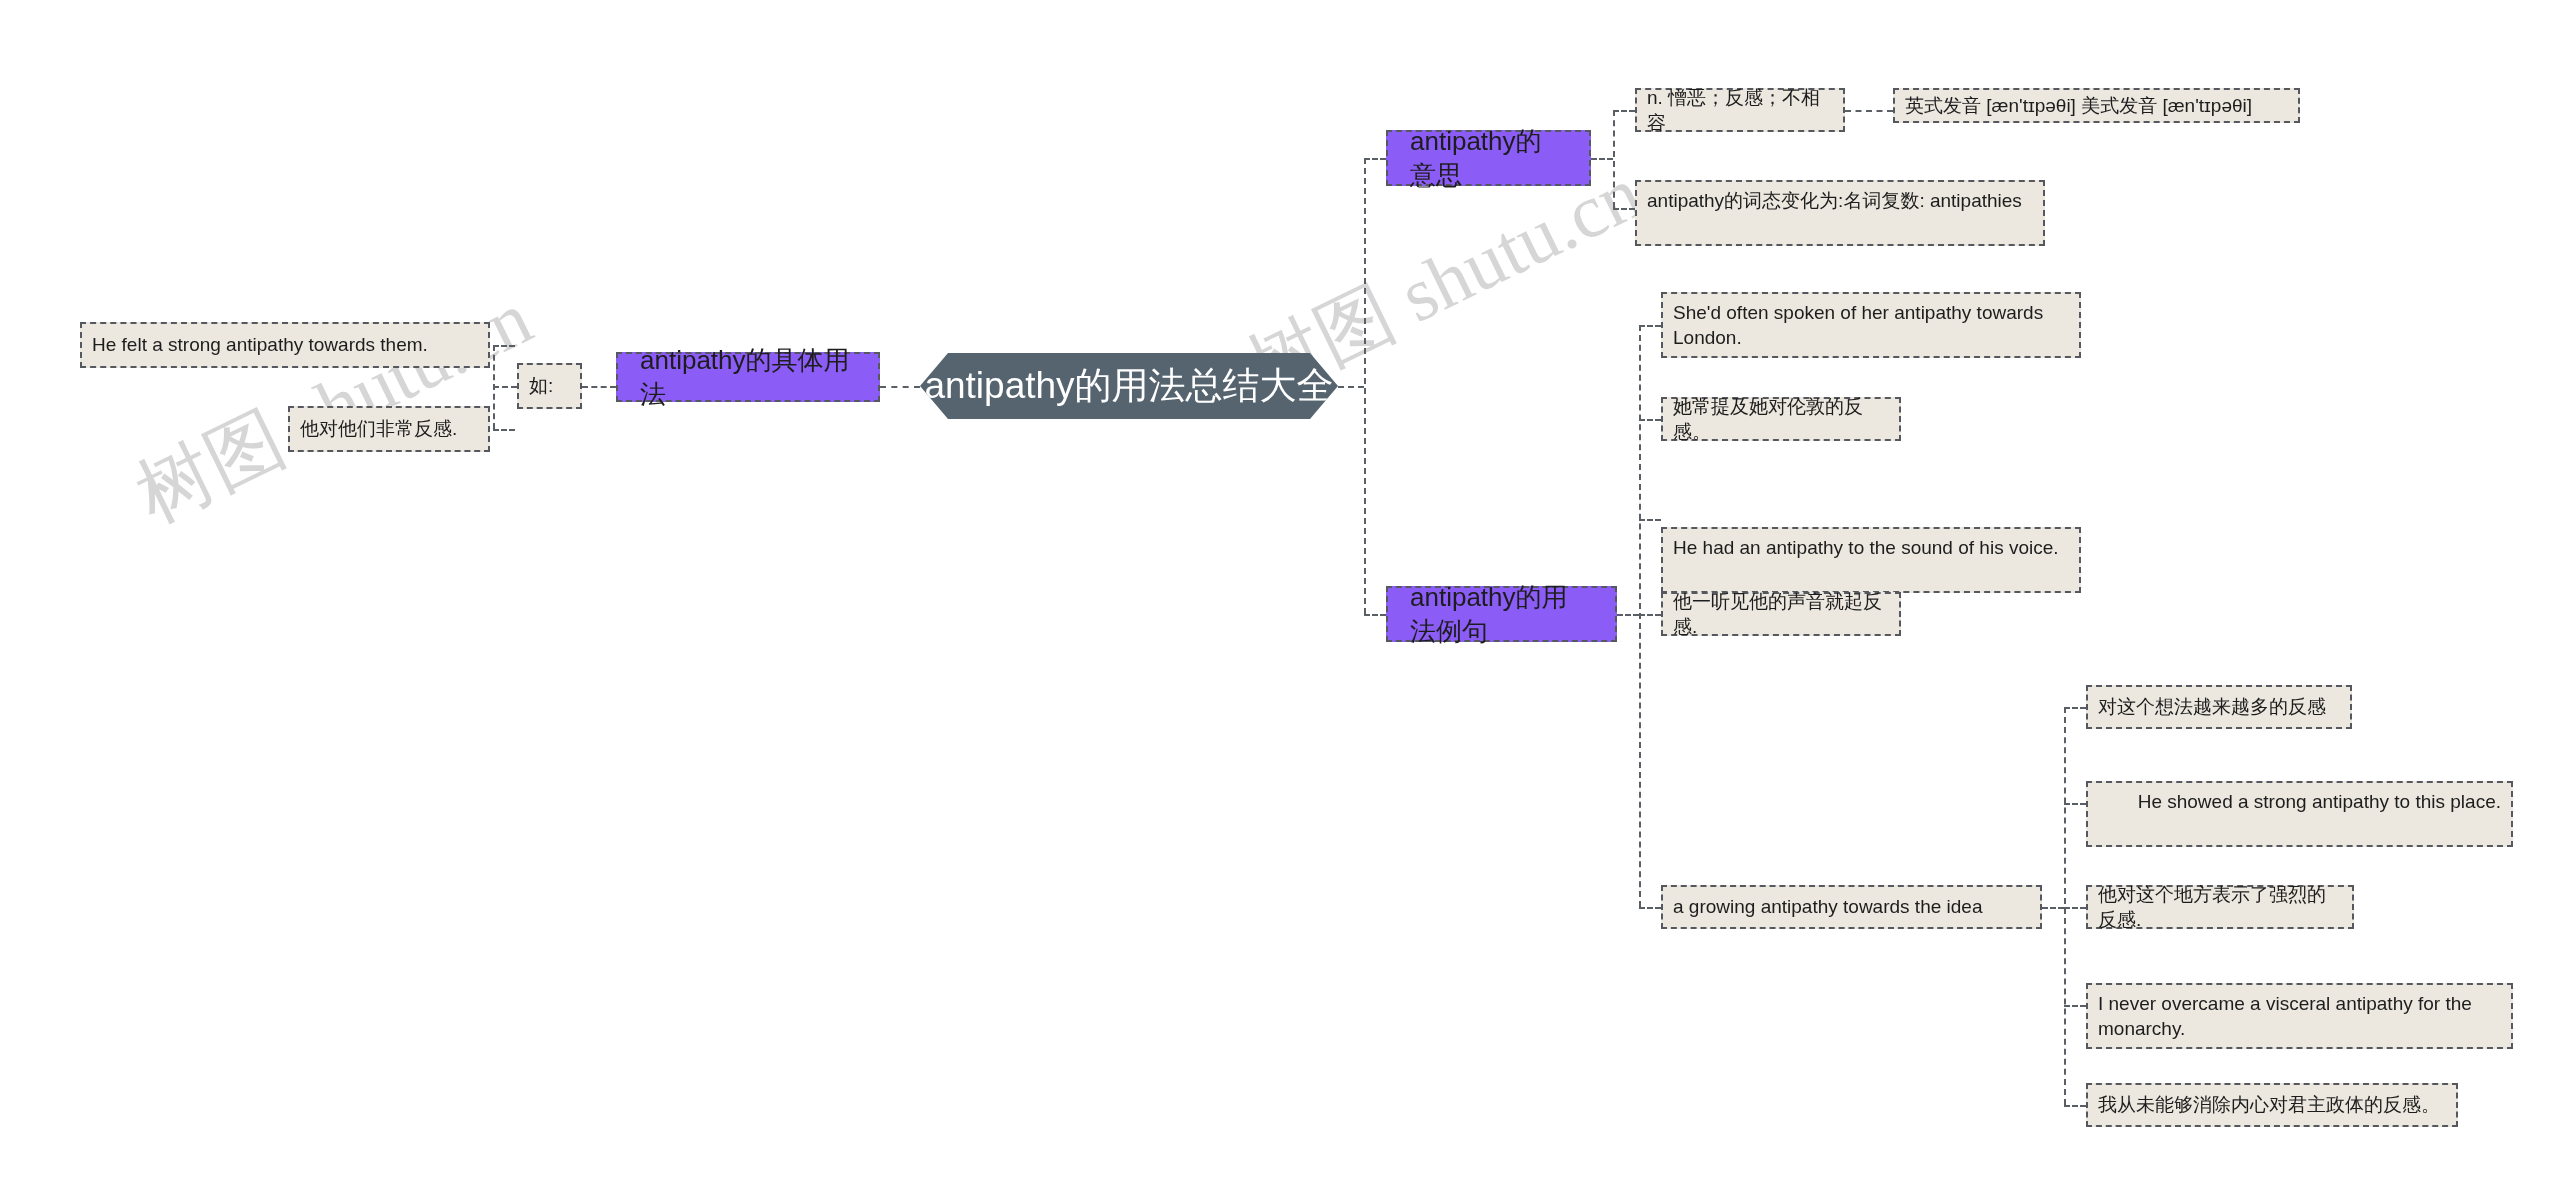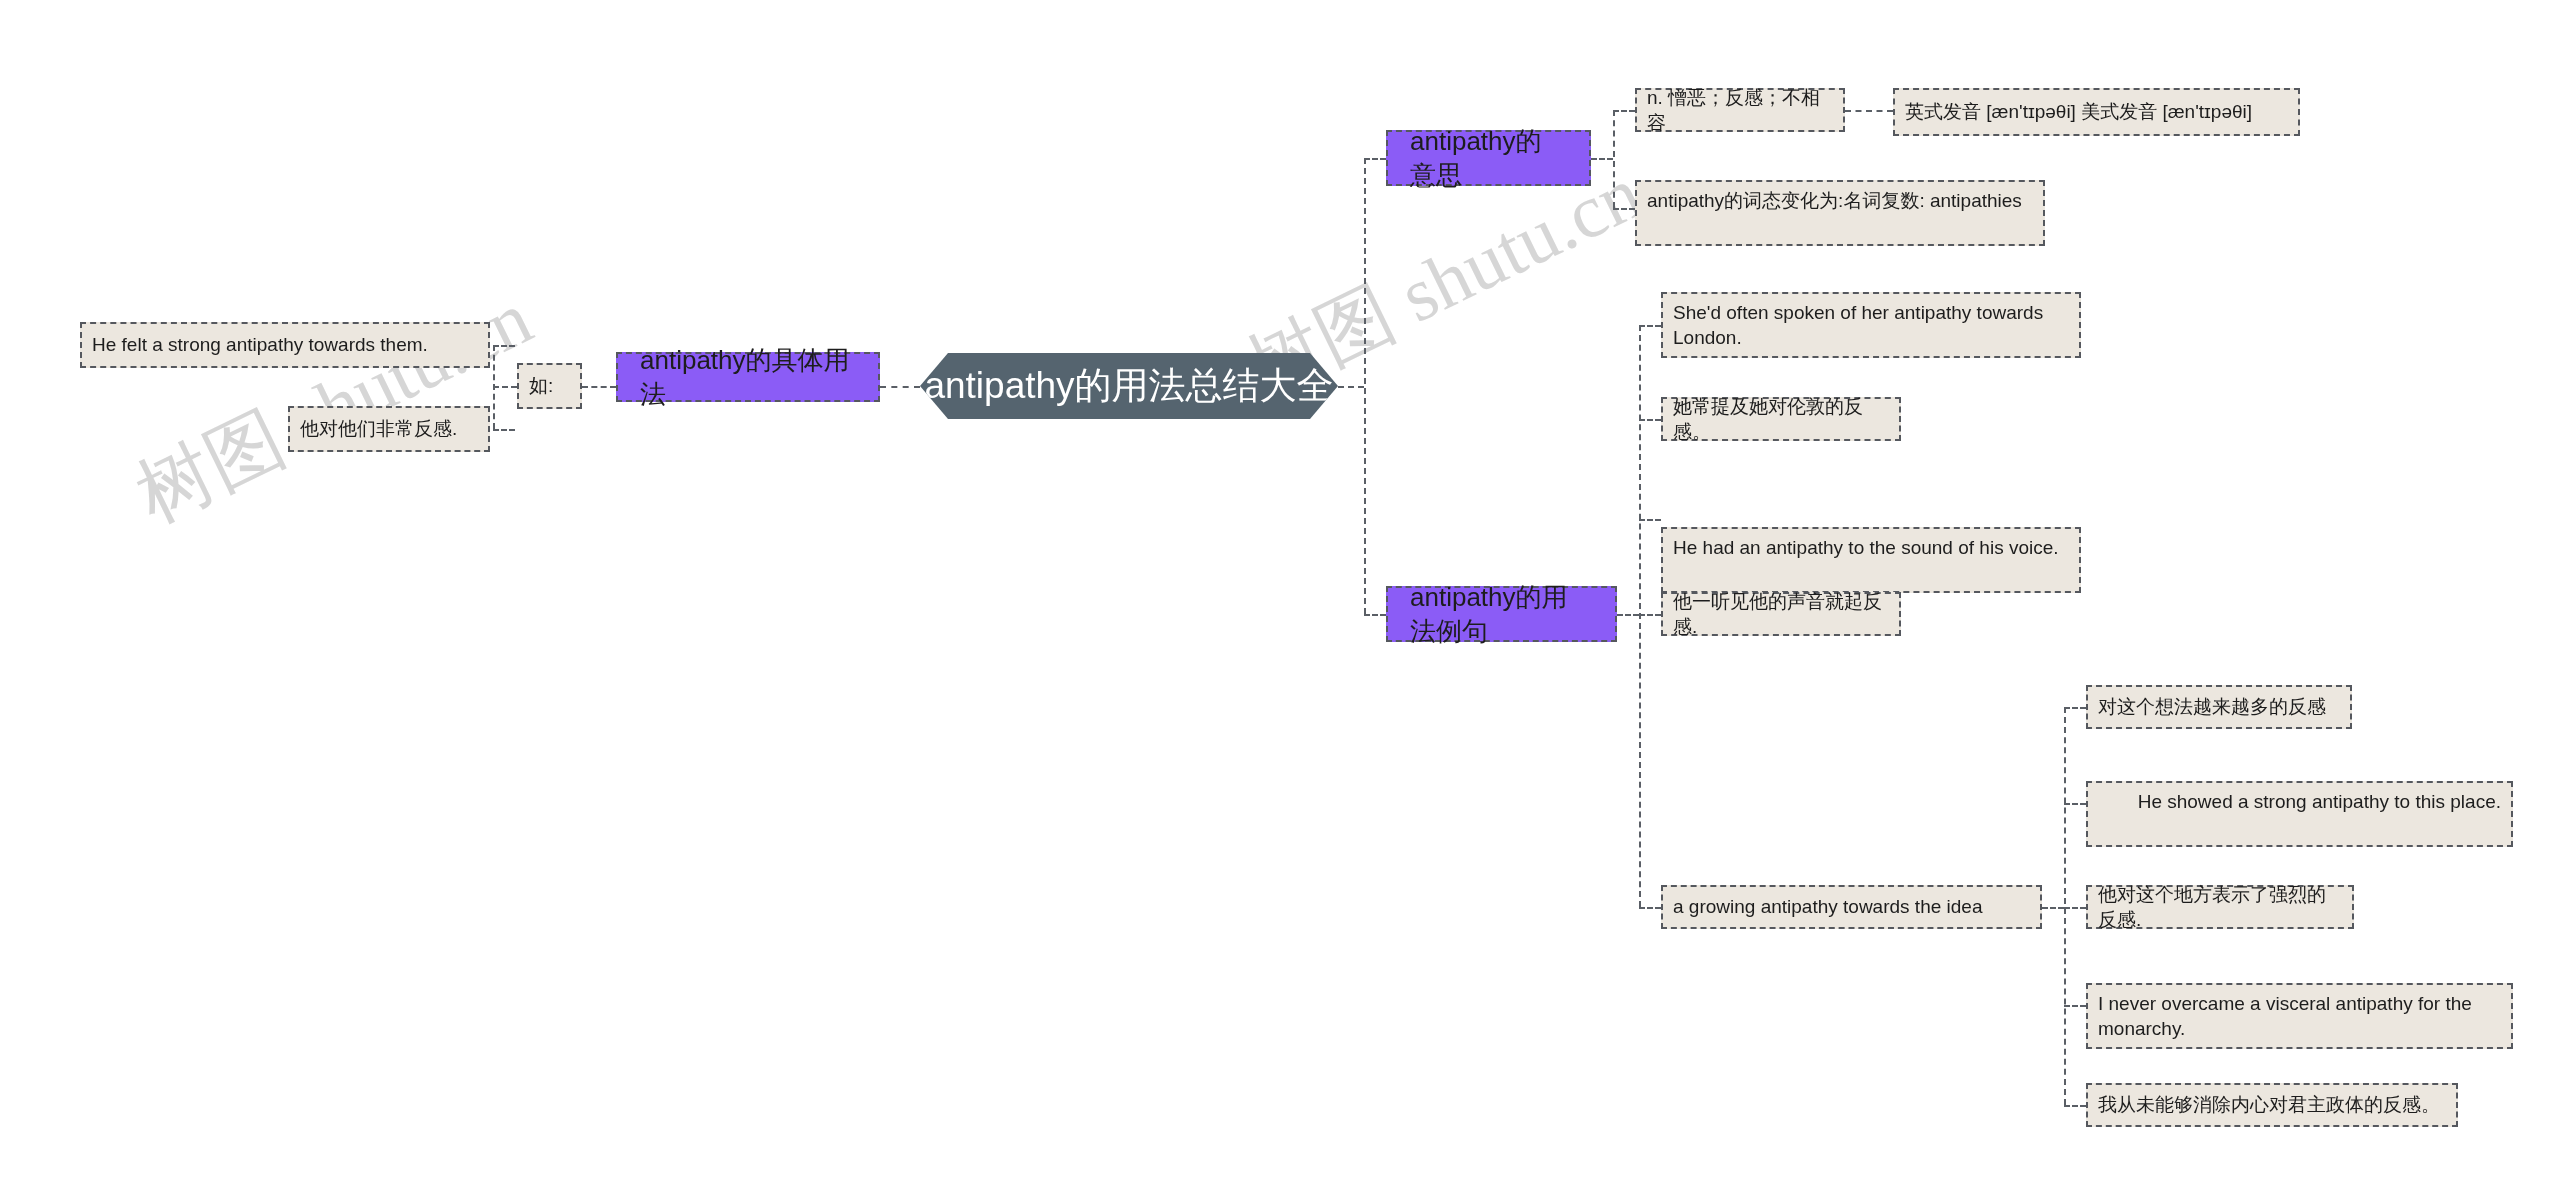--- a/index.html
+++ b/index.html
@@ -142,21 +142,21 @@
   </div>
 
   <div class="node branch" style="left:1386px;top:130px;width:205px;height:56px;">
     <span>antipathy的意思</span>
   </div>
 
   <div class="node leaf" style="left:1635px;top:88px;width:210px;height:44px;">
     <span>n. 憎恶；反感；不相容</span>
   </div>
 
-  <div class="node leaf" style="left:1893px;top:88px;width:407px;height:48px;text-align:center;">
+  <div class="node leaf" style="left:1893px;top:88px;width:407px;height:35px;text-align:center;">
     <span>英式发音 [æn'tɪpəθi] 美式发音 [æn'tɪpəθi]</span>
   </div>
 
   <div class="node leaf" style="left:1635px;top:180px;width:410px;height:66px;align-items:flex-start;">
     <span>antipathy的词态变化为:名词复数: antipathies</span>
   </div>
 
   <div class="node branch" style="left:1386px;top:586px;width:231px;height:56px;">
     <span>antipathy的用法例句</span>
   </div>

